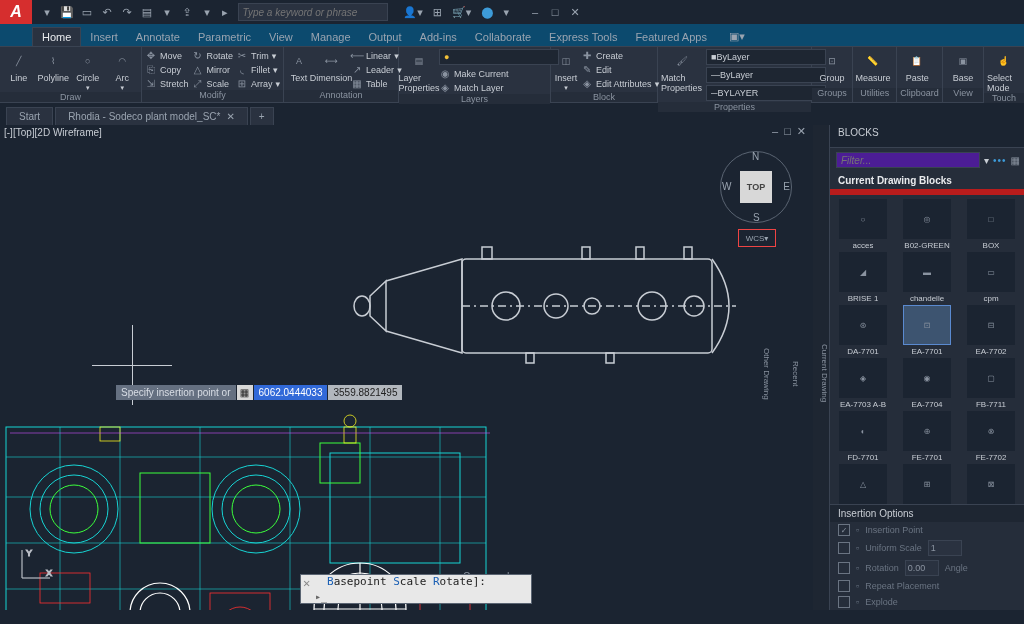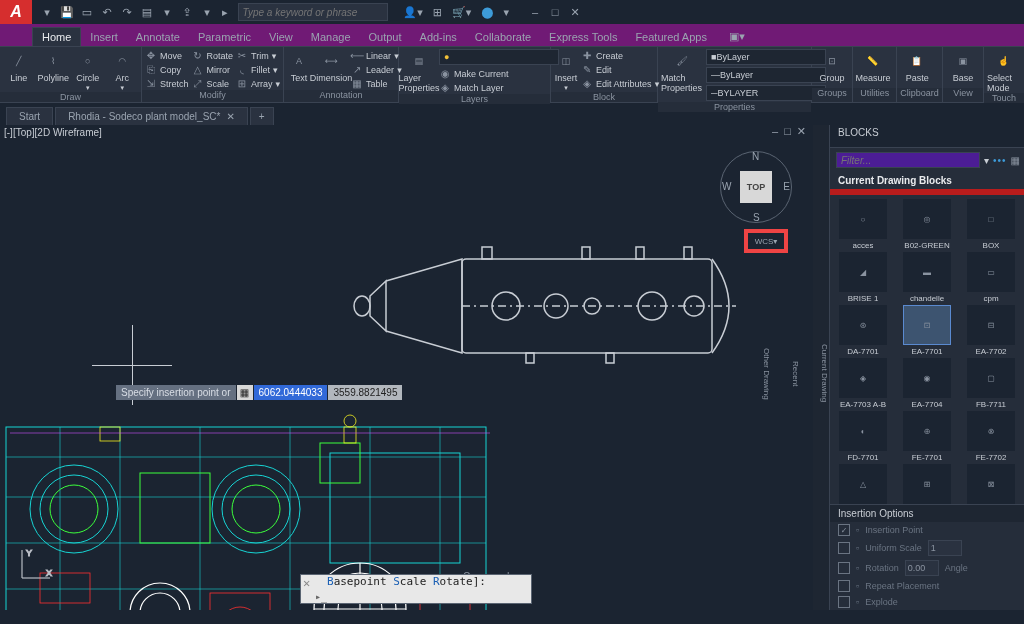--- a/index.html
+++ b/index.html
@@ -6,21 +6,21 @@
 .title-bar{height:24px;background:#1b2431;display:flex;align-items:center}
 .app-logo{width:32px;height:24px;background:#d62e2e;color:#fff;display:flex;align-items:center;justify-content:center;font-weight:bold;font-size:16px;font-style:italic}
 .qat{display:flex;align-items:center;gap:6px;padding:0 8px;color:#9aa4b0;font-size:11px}
 .qat-ico{width:14px;height:14px;display:inline-flex;align-items:center;justify-content:center}
 .doc-title{flex:1;text-align:center;color:#9aa4b0;font-size:11px}
 .search-keyword{width:140px;height:16px;background:#2a3240;border:1px solid #3a4352;color:#8a93a0;font-style:italic;font-size:10px;padding:0 4px;margin-right:6px}
 .title-right{display:flex;align-items:center;gap:10px;padding-right:8px;color:#9aa4b0}
 .title-right span{cursor:default}
 .win-ctrl{display:flex;gap:4px;margin-left:8px}
 .win-ctrl div{width:16px;height:14px;display:flex;align-items:center;justify-content:center;font-size:11px}
-.menu-bar{height:22px;background:#701a75;display:flex;align-items:flex-end;padding-left:32px;font-size:11px}
+.menu-bar{height:22px;background:#0c4a6e;display:flex;align-items:flex-end;padding-left:32px;font-size:11px}
 .menu-tab{padding:3px 9px;color:#9aa4b0}
 .menu-tab.active{background:#2a3240;color:#e8eaed;border-top:1px solid #3a4352;border-left:1px solid #3a4352;border-right:1px solid #3a4352}
 .ribbon{height:55px;background:#2a3240;border-top:1px solid #3a4352;border-bottom:1px solid #3a4352;display:flex}
 .rgrp{border-right:1px solid #3a4352;display:flex;flex-direction:column;padding:1px 3px 0}
 .rgrp-body{flex:1;display:flex;align-items:flex-start;gap:3px}
 .rgrp-label{height:14px;font-size:9px;color:#8a93a0;text-align:center;background:#252d3a;margin:0 -3px}
 .rbig{display:flex;flex-direction:column;align-items:center;width:34px;padding-top:2px;font-size:9px;color:#c8cdd4;gap:1px}
 .rbig .ico{width:24px;height:22px;display:flex;align-items:center;justify-content:center;color:#8a93a0}
 .rsmallcol{display:flex;flex-direction:column;gap:1px;padding-top:1px}
 .rsmall{display:flex;align-items:center;gap:3px;font-size:9px;color:#c8cdd4;height:13px;white-space:nowrap}
@@ -31,21 +31,21 @@
 .doc-tab.plus{padding:3px 8px}
 .workspace{position:relative;height:485px;display:flex}
 .canvas{position:relative;flex:1;background:#1b2431;overflow:hidden}
 .view-label{position:absolute;top:2px;left:4px;color:#c8cdd4;font-size:10px}
 .canvas-minmax{position:absolute;top:0;right:6px;display:flex;gap:6px;color:#9aa4b0;font-size:11px}
 .view-cube{position:absolute;top:26px;right:20px;width:72px;height:72px}
 .vc-compass{position:absolute;inset:0;border:1px solid #5a6472;border-radius:50%}
 .vc-face{position:absolute;top:20px;left:20px;width:32px;height:32px;background:#d8d8d8;color:#444;display:flex;align-items:center;justify-content:center;font-size:9px;font-weight:bold}
 .vc-nesw{position:absolute;color:#9aa4b0;font-size:10px}
 .vc-n{top:0;left:32px}.vc-s{bottom:0;left:33px}.vc-e{top:30px;right:2px}.vc-w{top:30px;left:2px}
-.vc-wcs{position:absolute;top:104px;right:24px;width:36px;height:16px;border:4px solid #ef4444;font-size:8px;color:#9aa4b0;display:flex;align-items:center;justify-content:center}
+.vc-wcs{position:absolute;top:104px;right:36px;width:36px;height:16px;border:1px solid #ef4444;font-size:8px;color:#9aa4b0;display:flex;align-items:center;justify-content:center}
 .crosshair{position:absolute;top:200px;left:92px;width:80px;height:80px}
 .crosshair:before,.crosshair:after{content:"";position:absolute;background:#c8cdd4}
 .crosshair:before{left:40px;top:0;width:1px;height:80px}
 .crosshair:after{top:40px;left:0;height:1px;width:80px}
 .tooltip-row{position:absolute;top:260px;left:116px;display:flex;gap:1px;font-size:10px}
 .tt-lbl{background:#657081;color:#d8dde5;padding:2px 5px}
 .tt-ico{background:#d8d8d8;color:#222;width:16px;display:flex;align-items:center;justify-content:center}
 .tt-val{background:#3169d8;color:#fff;padding:2px 5px}
 .tt-val2{background:#b2b7bd;color:#222;padding:2px 5px}
 .drawing{position:absolute}

